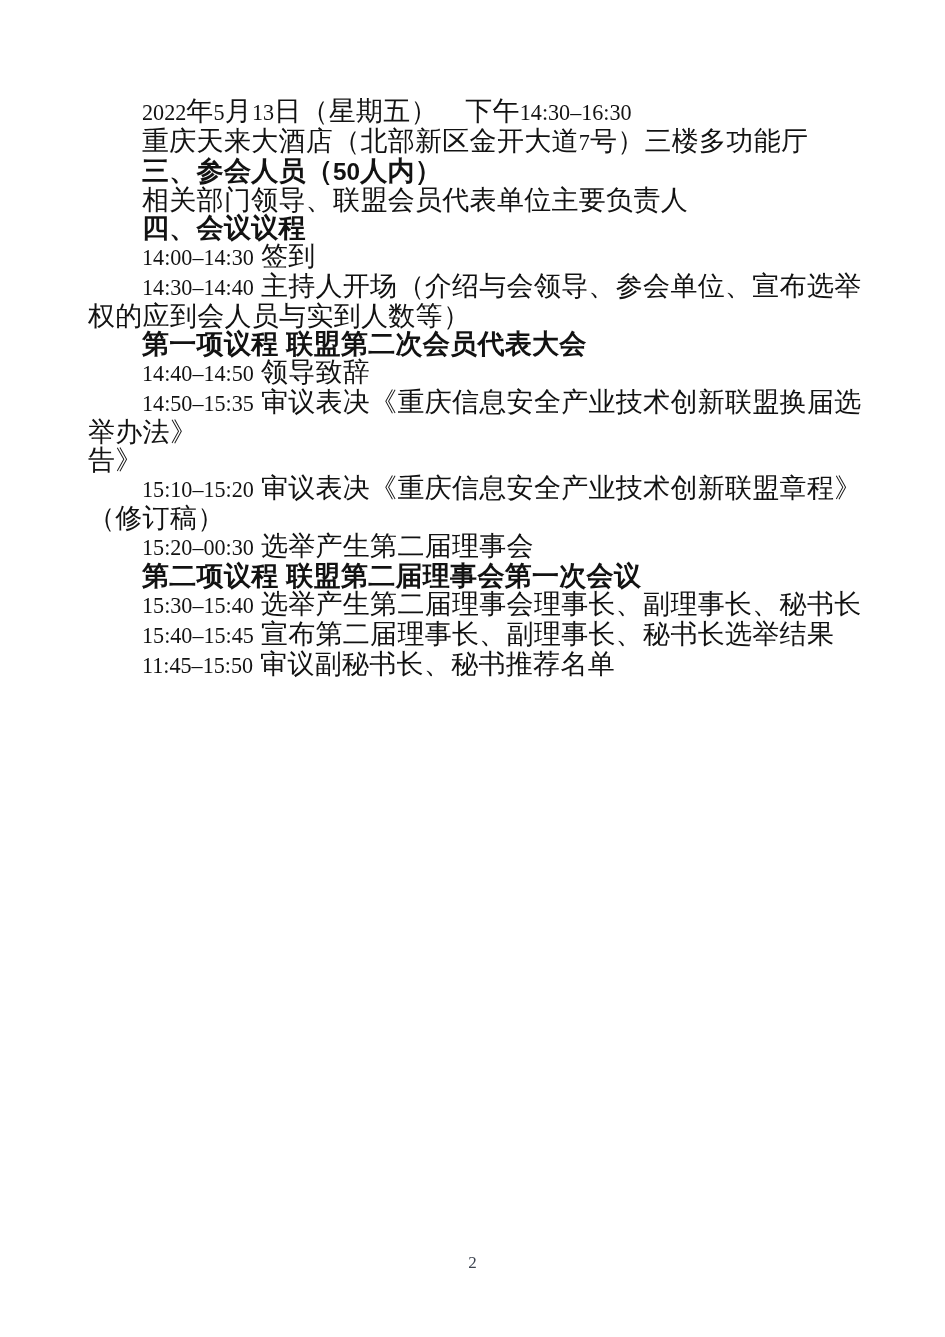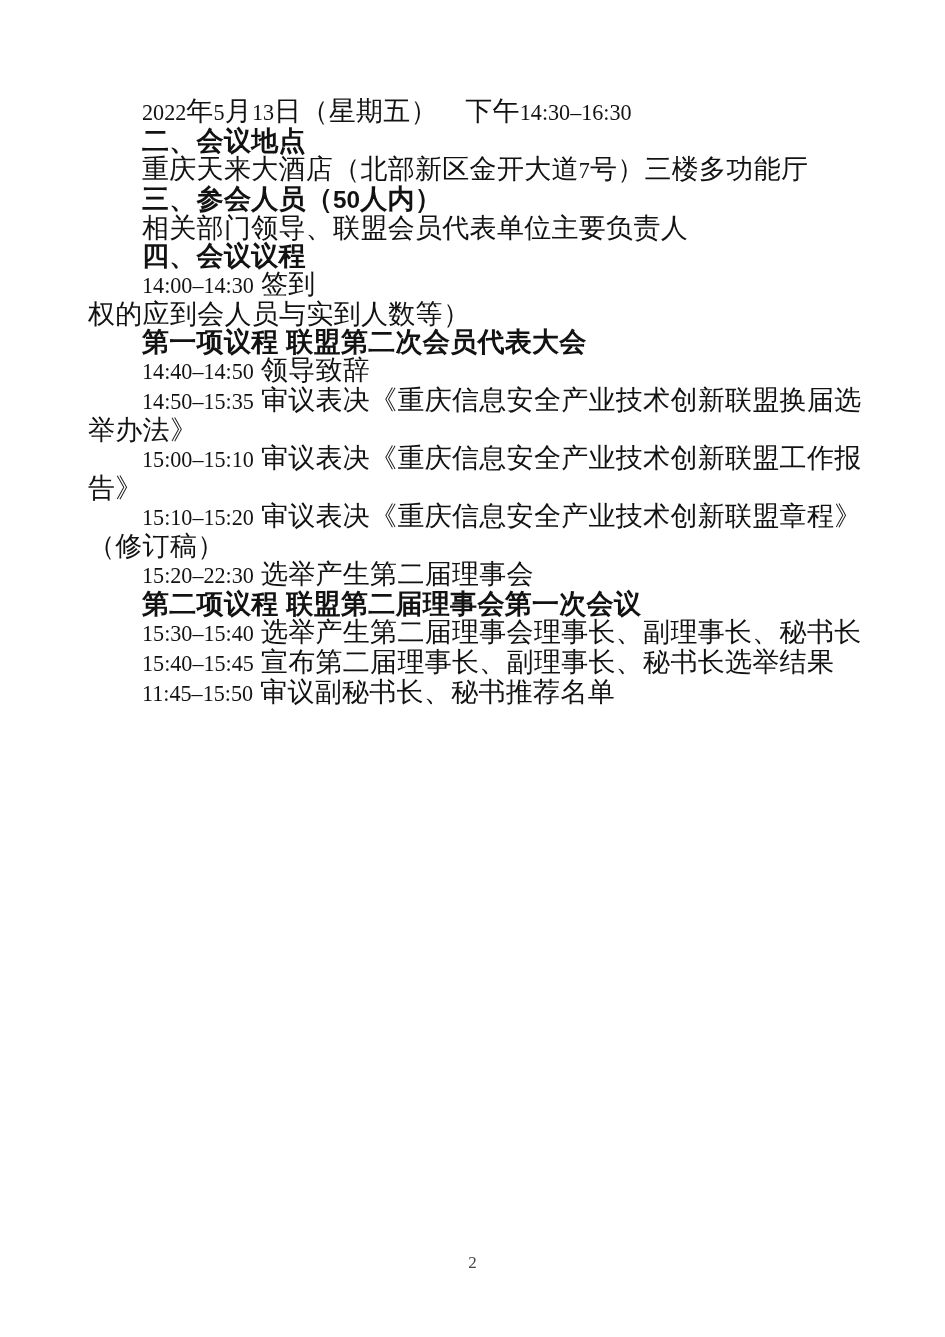--- a/index.html
+++ b/index.html
@@ -55,35 +55,34 @@
       color: #3d4450;
       font-family: "Liberation Serif", "DejaVu Serif", serif;
     }
   </style>
 </head>
 <body>
 
 <div class="page">
   <div class="content">
       <div class="line body indent"><span class="lat">2022</span>年<span class="lat">5</span>月<span class="lat">13</span>日（星期五）　下午<span class="lat">14:30–16:30</span></div>
-      <div class="line heading indent">二、会议地点</div>
       <div class="line body indent">重庆天来大酒店（北部新区金开大道<span class="lat">7</span>号）三楼多功能厅</div>
       <div class="line heading indent">三、参会人员（<span class="lat">50</span>人内）</div>
       <div class="line body indent">相关部门领导、联盟会员代表单位主要负责人</div>
       <div class="line heading indent">四、会议议程</div>
       <div class="line body indent"><span class="lat">14:00–14:30</span> 签到</div>
+      <div class="line body indent"><span class="lat">14:30–14:40</span> 主持人开场（介绍与会领导、参会单位、宣布选举</div>
       <div class="line body">权的应到会人员与实到人数等）</div>
       <div class="line heading indent">第一项议程 联盟第二次会员代表大会</div>
       <div class="line body indent"><span class="lat">14:40–14:50</span> 领导致辞</div>
       <div class="line body indent"><span class="lat">14:50–15:35</span> 审议表决《重庆信息安全产业技术创新联盟换届选</div>
       <div class="line body">举办法》</div>
-      <div class="line body indent"><span class="lat">15:00–15:10</span> 审议表决《重庆信息安全产业技术创新联盟工作报</div>
       <div class="line body">告》</div>
       <div class="line body indent"><span class="lat">15:10–15:20</span> 审议表决《重庆信息安全产业技术创新联盟章程》</div>
       <div class="line body">（修订稿）</div>
-      <div class="line body indent"><span class="lat">15:20–22:30</span> 选举产生第二届理事会</div>
+      <div class="line body indent"><span class="lat">15:20–00:30</span> 选举产生第二届理事会</div>
       <div class="line heading indent">第二项议程 联盟第二届理事会第一次会议</div>
       <div class="line body indent"><span class="lat">15:30–15:40</span> 选举产生第二届理事会理事长、副理事长、秘书长</div>
       <div class="line body indent"><span class="lat">15:40–15:45</span> 宣布第二届理事长、副理事长、秘书长选举结果</div>
       <div class="line body indent"><span class="lat">11:45–15:50</span> 审议副秘书长、秘书推荐名单</div>
     </div>
   <div class="page-number">2</div>
 </div>
 
 </body></html>

